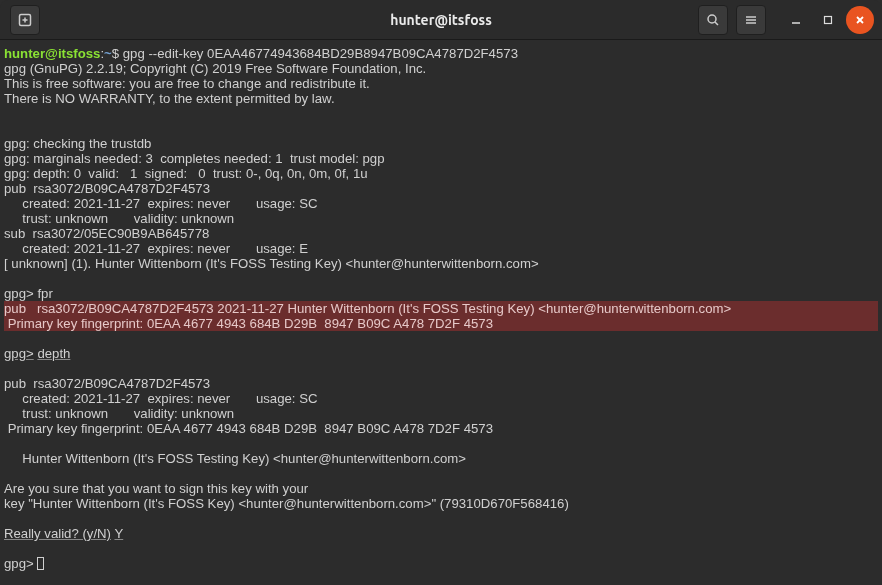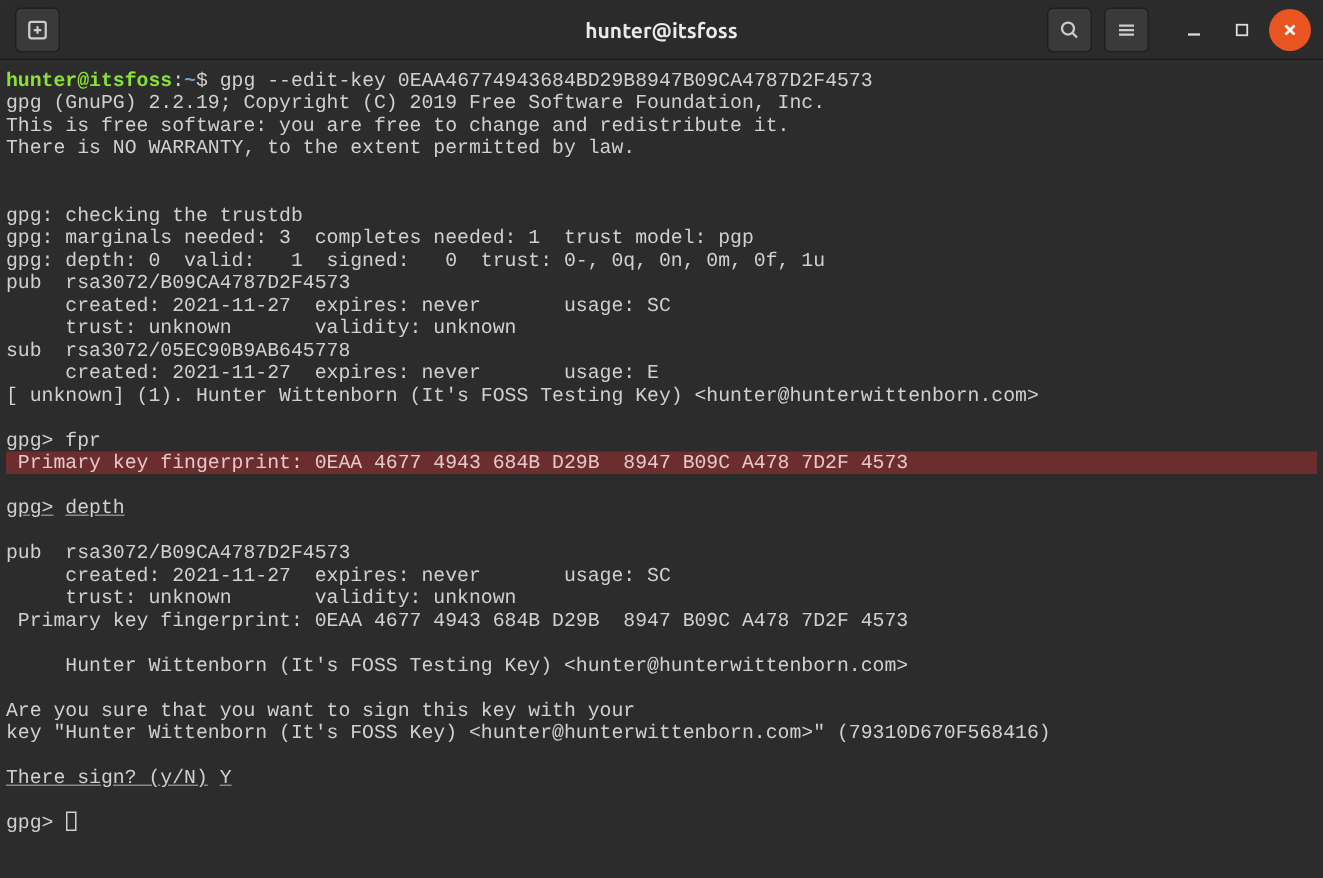--- a/index.html
+++ b/index.html
@@ -54,21 +54,21 @@
     justify-content: center;
     color: #ddd;
     cursor: pointer;
   }
   .win-close {
     background: #e95420;
     color: #fff;
   }
   .terminal {
     padding: 6px 4px;
-    font-family: Liberation Mono, monospace;
+    font-family: Liberation Sans, sans-serif;
     font-size: 13.2px;
     line-height: 15px;
     color: #d0d0d0;
     white-space: pre;
   }
   .t-green { color: #8ae234; font-weight: bold; }
   .t-blue  { color: #729fcf; font-weight: bold; }
   .t-white { color: #d0d0d0; }
   .t-hl {
     background: #6b2d2d;
@@ -141,29 +141,29 @@
 <span>gpg: marginals needed: 3  completes needed: 1  trust model: pgp</span>
 <span>gpg: depth: 0  valid:   1  signed:   0  trust: 0-, 0q, 0n, 0m, 0f, 1u</span>
 <span>pub  rsa3072/B09CA4787D2F4573</span>
 <span>     created: 2021-11-27  expires: never       usage: SC  </span>
 <span>     trust: unknown       validity: unknown</span>
 <span>sub  rsa3072/05EC90B9AB645778</span>
 <span>     created: 2021-11-27  expires: never       usage: E   </span>
 <span>[ unknown] (1). Hunter Wittenborn (It's FOSS Testing Key) &lt;hunter@hunterwittenborn.com&gt;</span>
 
 <span>gpg&gt;</span> <span>fpr</span>
-<span class="t-hl"> Primary key fingerprint: 0EAA 4677 4943 684B D29B  8947 B09C A478 7D2F 4573</span>
+<span class="t-hl">pub   rsa3072/B09CA4787D2F4573 2021-11-27 Hunter Wittenborn (It's FOSS Testing Key) &lt;hunter@hunterwittenborn.com&gt;</span><span class="t-hl"> Primary key fingerprint: 0EAA 4677 4943 684B D29B  8947 B09C A478 7D2F 4573</span>
 <span class="t-under">gpg&gt;</span> <span class="t-under">depth</span>
 
 <span>pub  rsa3072/B09CA4787D2F4573</span>
 <span>     created: 2021-11-27  expires: never       usage: SC  </span>
 <span>     trust: unknown       validity: unknown</span>
 <span> Primary key fingerprint: 0EAA 4677 4943 684B D29B  8947 B09C A478 7D2F 4573</span>
 
 <span>     Hunter Wittenborn (It's FOSS Testing Key) &lt;hunter@hunterwittenborn.com&gt;</span>
 
 <span>Are you sure that you want to sign this key with your</span>
 <span>key "Hunter Wittenborn (It's FOSS Key) &lt;hunter@hunterwittenborn.com&gt;" (79310D670F568416)</span>
 
-<span class="t-under">There sign? (y/N)</span> <span class="t-under">Y</span>
+<span class="t-under">Really valid? (y/N)</span> <span class="t-under">Y</span>
 
 <span>gpg&gt;</span> <span class="cursor"></span>
 </div>
 
 </body></html>

